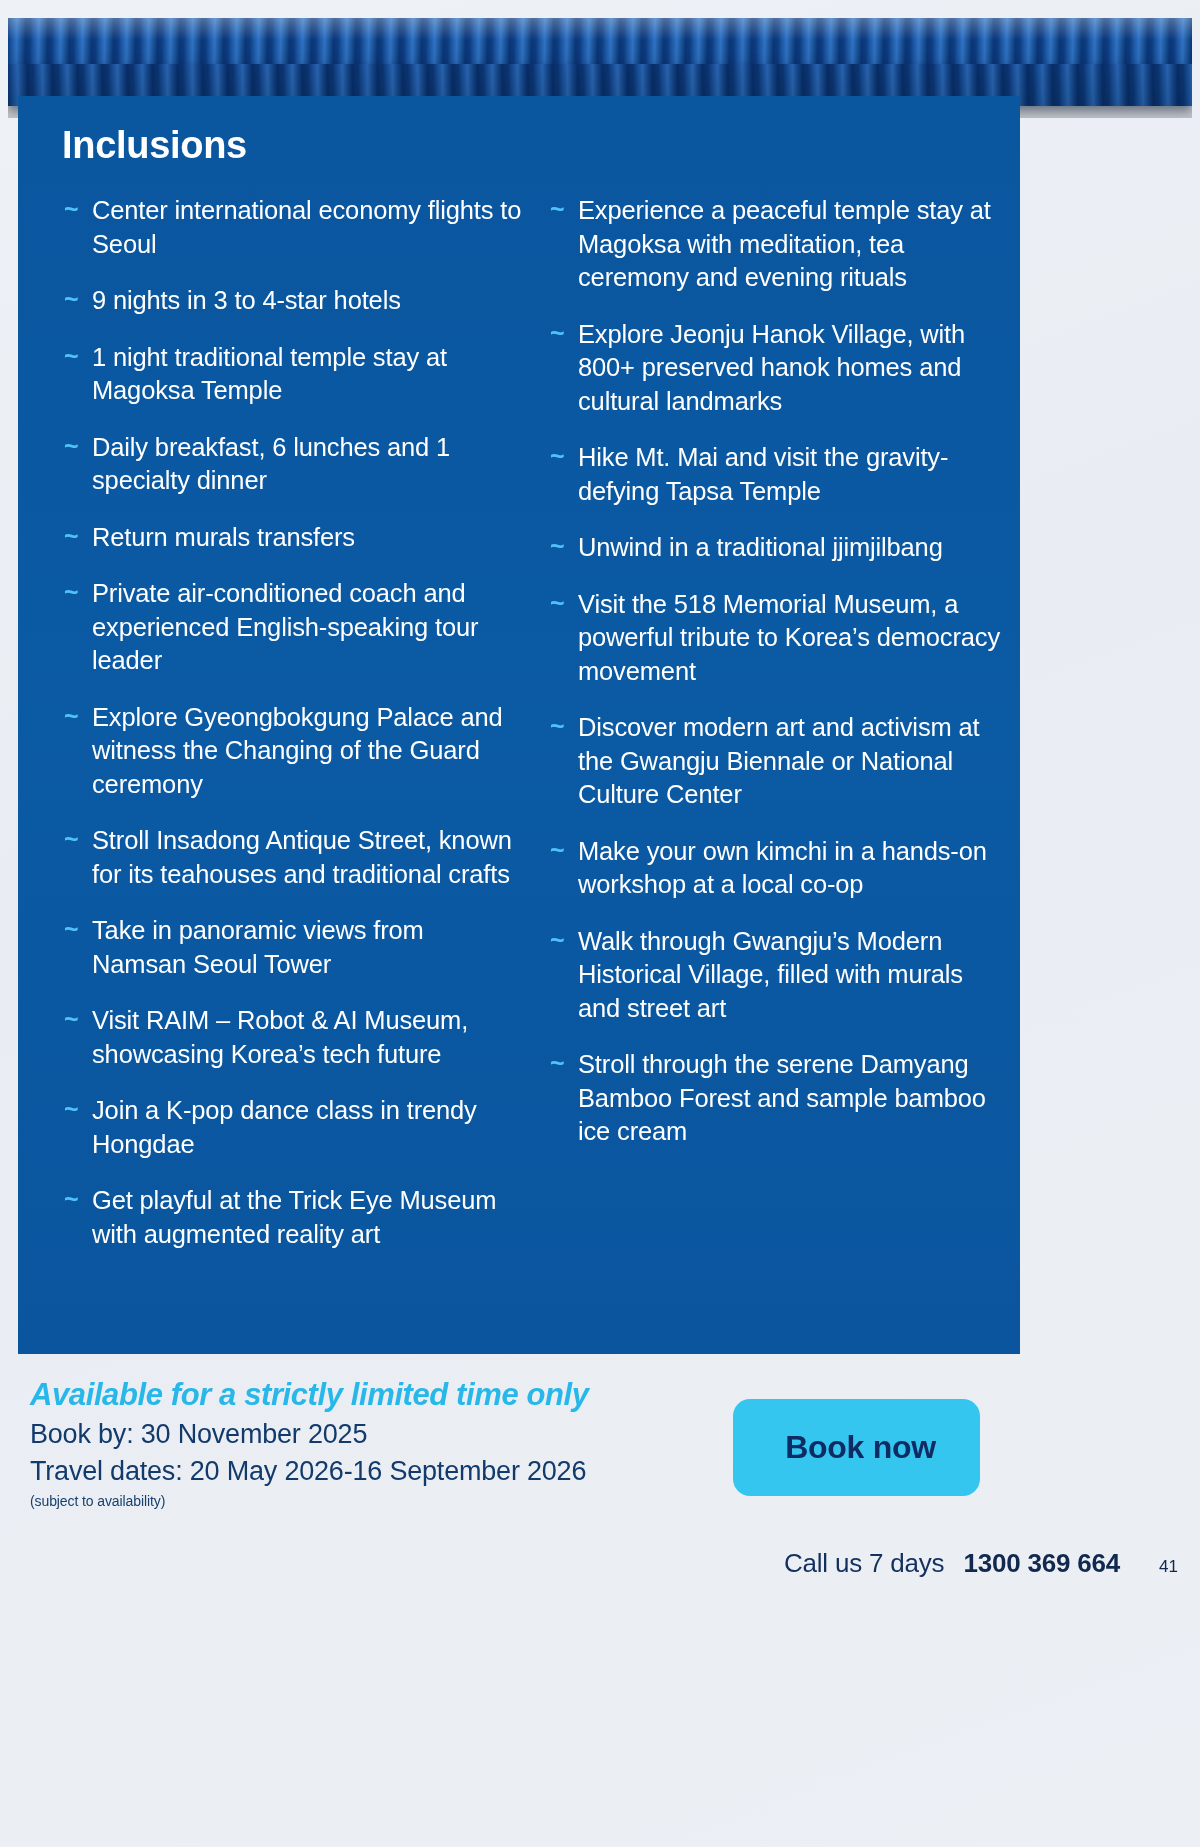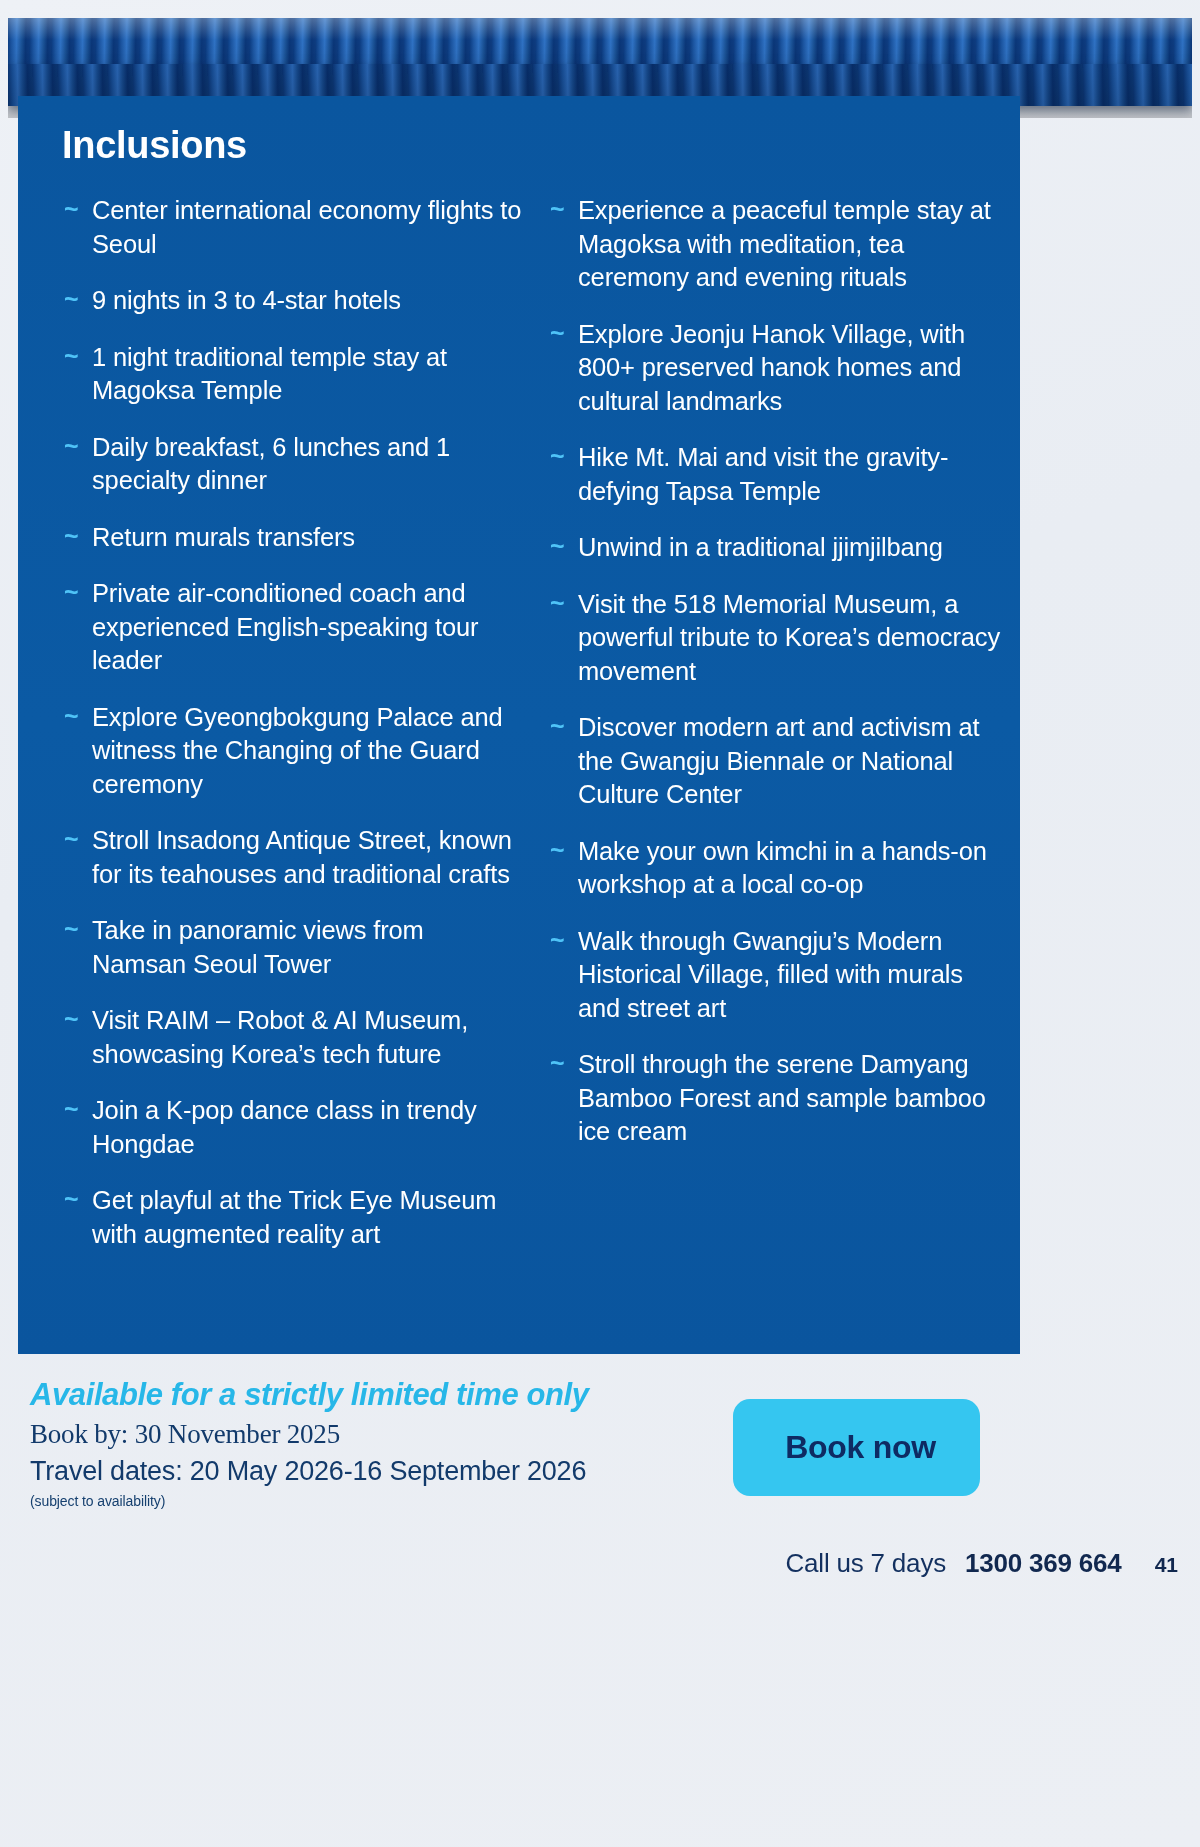--- a/index.html
+++ b/index.html
@@ -159,21 +159,20 @@
     letter-spacing: -0.4px;
     font-style: italic;
   }
   .book-by {
     position: absolute;
     left: 30px;
     top: 59px;
     font-size: 27px;
     color: #123a6b;
     letter-spacing: -0.2px;
-    font-family: Liberation Serif, serif;
   }
   .travel-dates {
     position: absolute;
     left: 30px;
     top: 96px;
     font-size: 27px;
     color: #123a6b;
     letter-spacing: -0.2px;
   }
   .subject-note {
@@ -216,24 +215,24 @@
     color: #13305f;
     letter-spacing: -0.2px;
   }
   .call-number {
     font-size: 26px;
     font-weight: 700;
     color: #11284f;
     letter-spacing: -0.2px;
   }
   .page-number {
-    font-size: 21px;
-    font-weight: 700;
+    font-size: 17px;
+    font-weight: 400;
     color: #11284f;
-    margin-left: 14px;
+    margin-left: 20px;
   }
 </style>
 </head>
 <body>
 
 <div class="page">
 
   <div class="ruffle-band">
     <div class="ruffle-row r1"></div>
     <div class="ruffle-row r2"></div>

